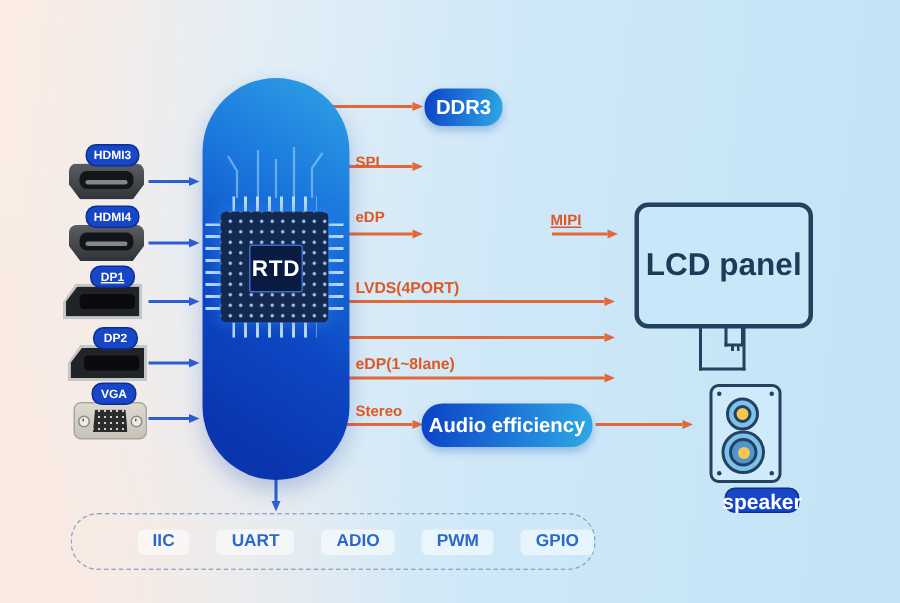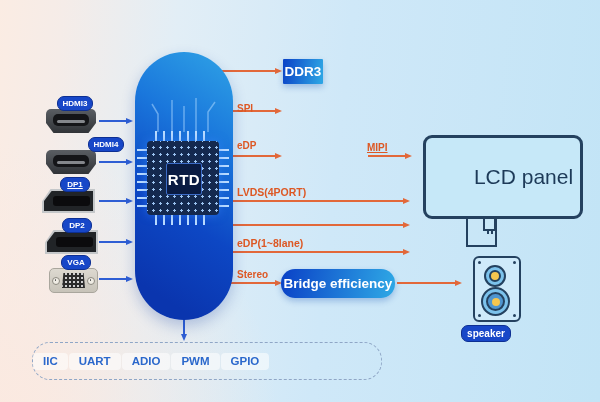--- a/index.html
+++ b/index.html
@@ -56,50 +56,50 @@
   .vga .screw::after{content:"";position:absolute;left:1.5px;top:1.5px;width:1.5px;height:1.5px;border-radius:50%;background:#555;}
   
   .blk-blue{position:absolute;display:flex;align-items:center;justify-content:center;color:#fff;font-weight:bold;z-index:2;
     background:linear-gradient(100deg,#0c46c8 5%,#2da4e4 95%);box-shadow:0 3px 6px rgba(20,80,180,.3);}
   .chipbox{position:absolute;display:flex;align-items:center;justify-content:center;color:#fff;font-weight:bold;z-index:2;
     background:#ea5a1e;border-radius:3px;}
   .chipbox::before{content:"";position:absolute;inset:-5px;border:4px dashed #ea5a1e;border-radius:5px;}
   .buslabel{position:absolute;color:#dd5824;font-weight:bold;z-index:2;font-size:10px;}
   
   .lcd{left:423px;top:135px;width:113px;height:78px;border:3px solid #24415f;border-radius:9px;background:#c6e8f8;
-    display:flex;align-items:center;justify-content:center;color:#1d3a58;font-weight:normal;font-size:21px;z-index:2;padding-left:41px;}
+    display:flex;align-items:center;justify-content:center;color:#1d3a58;font-weight:bold;font-size:21px;z-index:2;}
   .stand{left:466px;top:214px;width:27px;height:31px;border:2px solid #24415f;border-top:none;z-index:1;}
   .plug{left:483px;top:214px;width:9px;height:15px;border:2px solid #24415f;border-top:none;background:#c9e8f8;z-index:2;}
   .plug::after{content:"";position:absolute;left:2px;bottom:-5px;width:6px;height:4px;
     background:repeating-linear-gradient(90deg,#24415f 0 2px,rgba(0,0,0,0) 2px 4px);}
   .speaker{left:473px;top:256px;width:44px;height:62px;border:2.5px solid #24415f;border-radius:6px;background:#cfeafa;z-index:2;}
   .dot{position:absolute;width:3px;height:3px;border-radius:50%;background:#24415f;}
   .drv{position:absolute;border:2px solid #24415f;border-radius:50%;background:#7cc2ec;display:flex;align-items:center;justify-content:center;}
   .drv .mid{border:2px solid #24415f;border-radius:50%;background:#4f95cf;display:flex;align-items:center;justify-content:center;}
   .drv .cone{background:#f6c64f;border-radius:50%;}
-  .spk-pill{left:461px;top:325px;width:48px;height:15px;font-size:10px;border-radius:7px;}
-  
-  .bus{left:32px;top:342px;width:348px;height:36px;border:1.6px dashed #8fa6c6;border-radius:18px;
-    display:flex;align-items:center;justify-content:flex-start;gap:1px;z-index:1;}
+  .spk-pill{left:483px;top:325px;width:48px;height:15px;font-size:14px;border-radius:7px;}
+  
+  .bus{left:47px;top:342px;width:348px;height:36px;border:1.6px dashed #8fa6c6;border-radius:18px;
+    display:flex;align-items:center;justify-content:flex-end;gap:18px;z-index:1;}
   .bus .bpill{background:rgba(255,255,255,.55);border-radius:4px;padding:2.5px 10px;
     color:#2b68cc;font-weight:bold;font-size:11.5px;}
   .bus .bare{background:transparent;padding:2.5px 3px;}
 </style>
 </head>
 <body>
 
 <div class="stage">
 
   <div class="pill" style="left:57px;top:96px;width:34px;height:13px;">HDMI3</div>
   <div class="abs hdmi" style="left:46px;top:109px;width:50px;height:24px;">
       <div class="slot"></div>
     </div>
   <div class="arr blue" style="left:99px;top:120px;width:27px;"></div>
 
-  <div class="pill" style="left:57px;top:137px;width:34px;height:13px;margin-left:31px;">HDMI4</div>
+  <div class="pill" style="left:57px;top:137px;width:34px;height:13px;">HDMI4</div>
   <div class="abs hdmi" style="left:46px;top:150px;width:50px;height:24px;">
       <div class="slot"></div>
     </div>
   <div class="arr blue" style="left:99px;top:161px;width:27px;"></div>
 
   <div class="pill" style="left:60px;top:177px;width:28px;height:13px;text-decoration:underline;">DP1</div>
   <div class="abs dp" style="left:42px;top:189px;width:53px;height:24px;">
       <div class="in"></div>
       <div class="slot"></div>
     </div>
@@ -134,41 +134,41 @@
   <div class="pins h" style="left:155px;top:215px;width:56px;height:10px;"></div>
   <div class="pins v" style="left:137px;top:149px;width:10px;height:58px;"></div>
   <div class="pins v" style="left:219px;top:149px;width:10px;height:58px;"></div>
   <div class="abs chip">
     <div class="chip-core">
         <span>RTD</span>
       </div>
   </div>
 
   <div class="arr orange" style="left:205px;top:70px;width:70px;"></div>
-  <div class="blk-blue" style="left:283px;top:59px;width:40px;height:25px;border-radius:1px;font-size:13.5px;">DDR3</div>
+  <div class="blk-blue" style="left:283px;top:59px;width:52px;height:25px;border-radius:12px;font-size:13.5px;">DDR3</div>
 
   <div class="buslabel" style="left:237px;top:103px;">SPI</div>
   <div class="arr orange" style="left:205px;top:110px;width:70px;"></div>
 
   <div class="buslabel" style="left:237px;top:140px;">eDP</div>
   <div class="arr orange" style="left:205px;top:155px;width:70px;"></div>
   <div class="buslabel" style="left:367px;top:142px;text-decoration:underline;">MIPI</div>
   <div class="arr orange" style="left:368px;top:155px;width:37px;"></div>
 
   <div class="buslabel" style="left:237px;top:186px;font-size:10.5px;">LVDS(4PORT)</div>
   <div class="arr orange" style="left:205px;top:200px;width:198px;"></div>
 
   <div class="arr orange" style="left:205px;top:224px;width:198px;"></div>
 
   <div class="buslabel" style="left:237px;top:237px;font-size:10.5px;">eDP(1~8lane)</div>
   <div class="arr orange" style="left:205px;top:251px;width:198px;"></div>
 
   <div class="buslabel" style="left:237px;top:269px;">Stereo</div>
   <div class="arr orange" style="left:205px;top:282px;width:70px;"></div>
-  <div class="blk-blue" style="left:281px;top:269px;width:114px;height:29px;border-radius:14px;font-size:13.5px;">Bridge efficiency</div>
+  <div class="blk-blue" style="left:281px;top:269px;width:114px;height:29px;border-radius:14px;font-size:13.5px;">Audio efficiency</div>
   <div class="arr orange" style="left:397px;top:282px;width:58px;"></div>
 
   <div class="abs stand"></div>
   <div class="abs plug"></div>
   <div class="abs lcd">
       <span>LCD panel</span>
     </div>
 
   <div class="abs speaker">
     <div class="dot" style="left:3px;top:3px;"></div>

